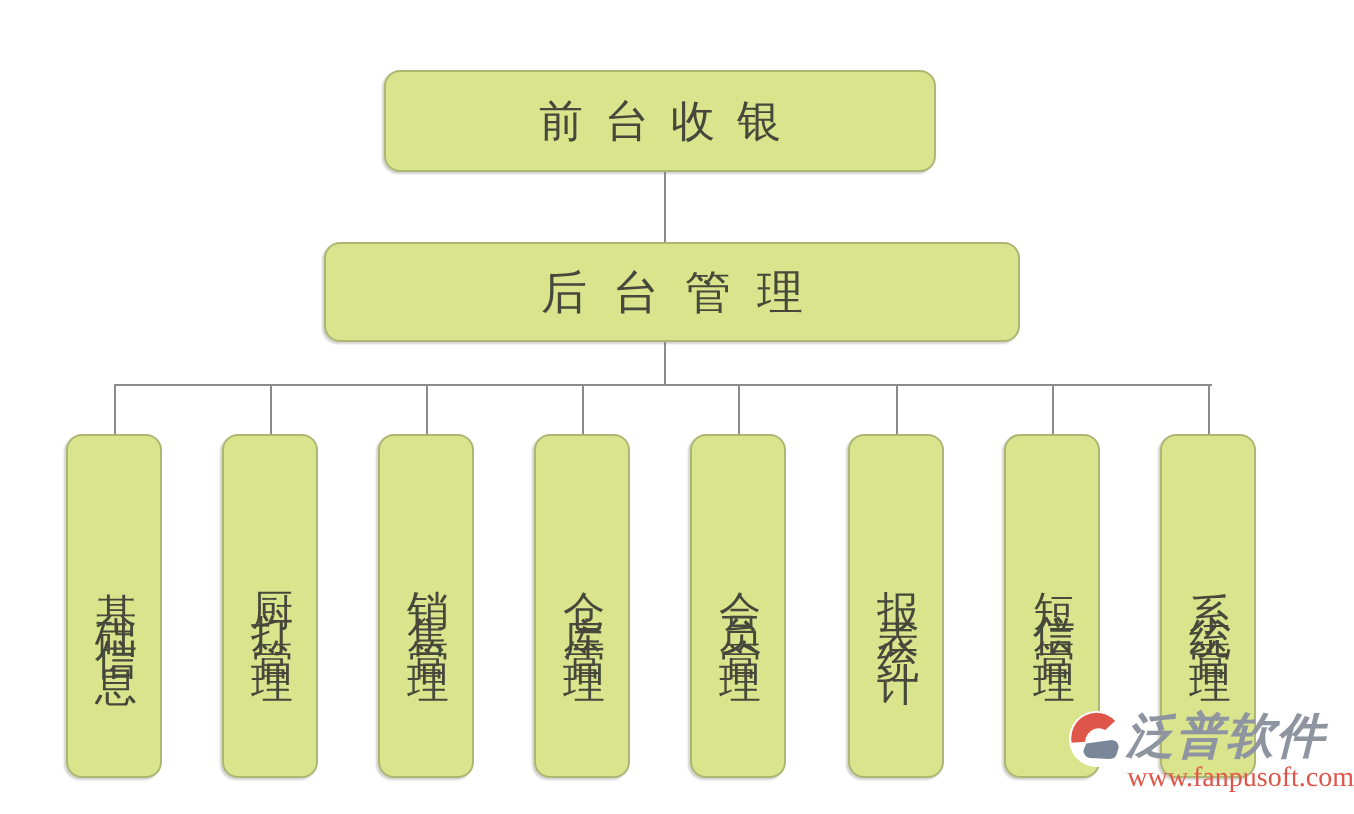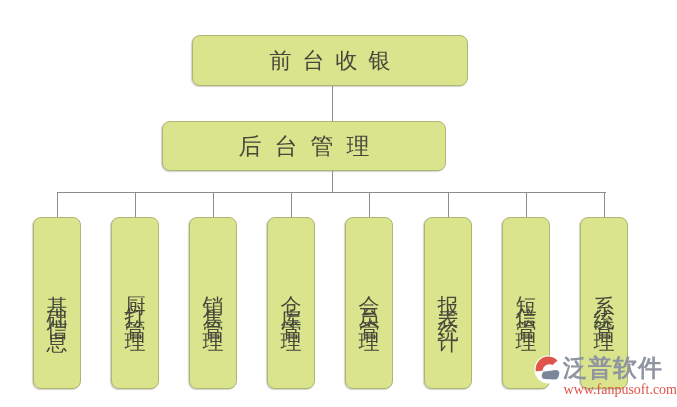--- a/index.html
+++ b/index.html
@@ -27,21 +27,21 @@
     align-items: center;
     justify-content: center;
   }
   .node-top {
     left: 192px; top: 35px; width: 276px; height: 51px;
     font-size: 22px;
     letter-spacing: 11px;
     text-indent: 11px;
   }
   .node-mid {
-    left: 162px; top: 121px; width: 284px; height: 50px;
+    left: 162px; top: 121px; width: 348px; height: 50px;
     font-size: 23px;
     letter-spacing: 13px;
     text-indent: 13px;
   }
   .node-child {
     top: 217px; width: 48px; height: 172px;
     font-size: 21px;
     writing-mode: vertical-rl;
     text-orientation: upright;
     letter-spacing: 12px;
@@ -50,21 +50,22 @@
     position: absolute;
     background: #8c8c8c;
   }
   .watermark {
     position: absolute;
     left: 534px; top: 355px;
     width: 143px; height: 50px;
   }
   .watermark .brand-row {
     display: flex;
-    align-items: flex-start;
+    align-items: center;
+    font-style: italic;
   }
   .watermark .logo {
     width: 29px; height: 29px;
     flex: 0 0 auto;
   }
   .watermark .brand {
     font-size: 24px;
     font-weight: bold;
     color: #8e94a0;
     letter-spacing: 1px;

